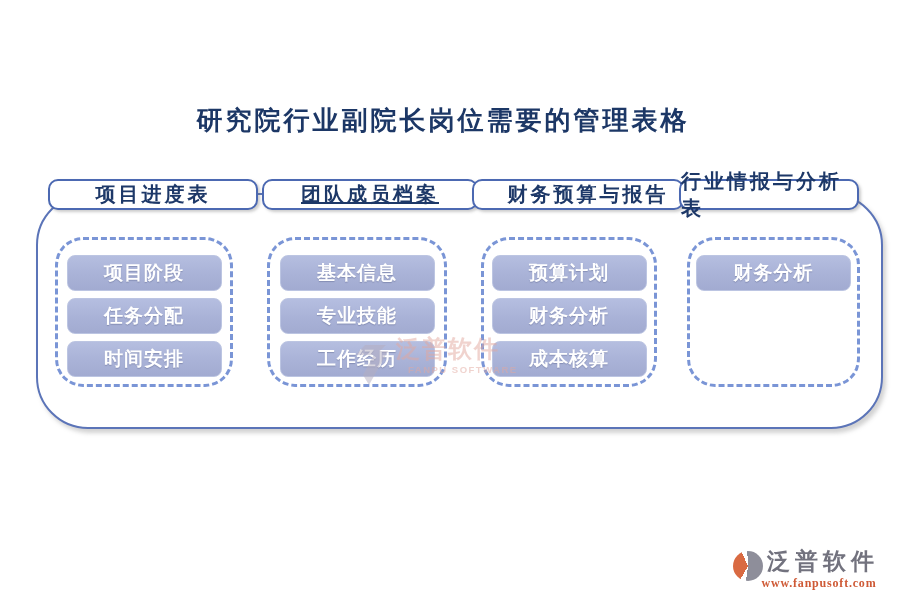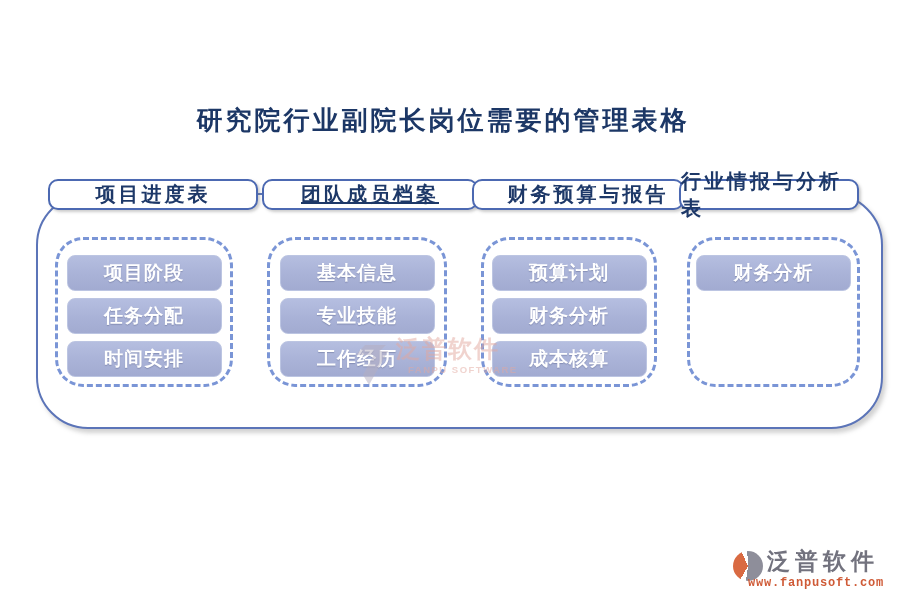--- a/index.html
+++ b/index.html
@@ -74,23 +74,24 @@
       var(--logo-gray,#8e8e9a) 147deg 338deg,
       #ffffff 338deg 360deg);
   }
   .logo-name{
     position:absolute;left:34px;top:0;width:120px;white-space:nowrap;
     font-size:23px;font-weight:bold;letter-spacing:5px;
     color:var(--logo-text-gray,#72727e);line-height:26px;
   }
   .logo-url{
     position:absolute;left:15px;top:27px;width:142px;white-space:nowrap;
-    font-family:Liberation Mono, monospace;
+    font-family:Liberation Serif, serif;
     font-size:12px;font-weight:bold;letter-spacing:.8px;
     color:var(--url-orange,#cf5a36);
+    text-align:center;
   }
 </style>
 </head>
 <body>
 
 <div class="canvas">
 
   <h1 class="title">研究院行业副院长岗位需要的管理表格</h1>
 
   <div class="big-container"></div>

